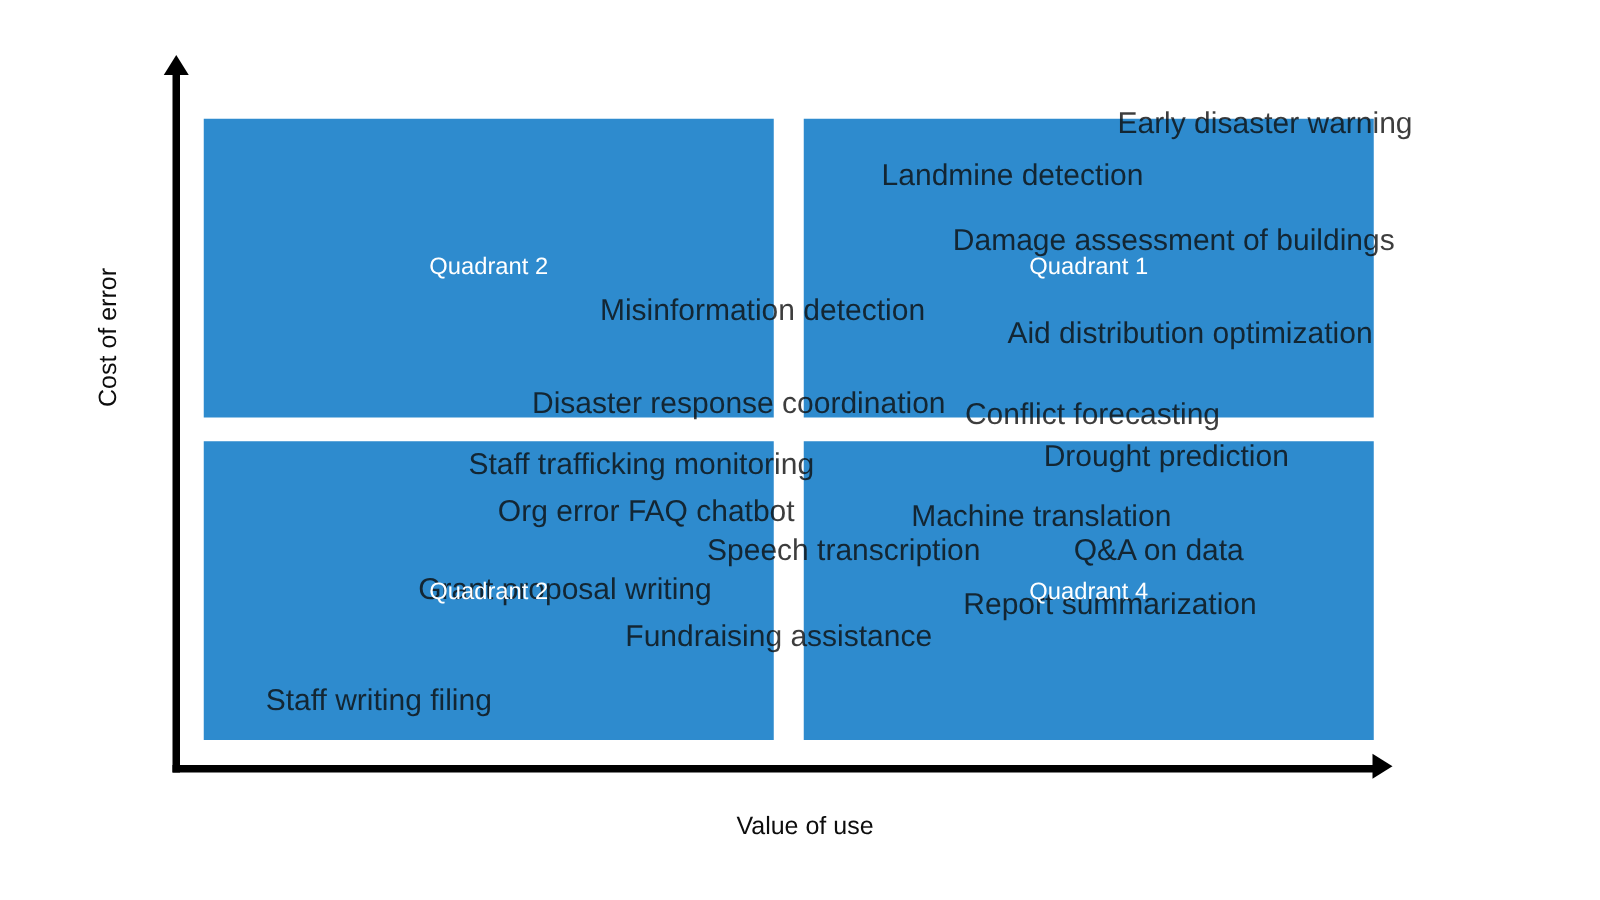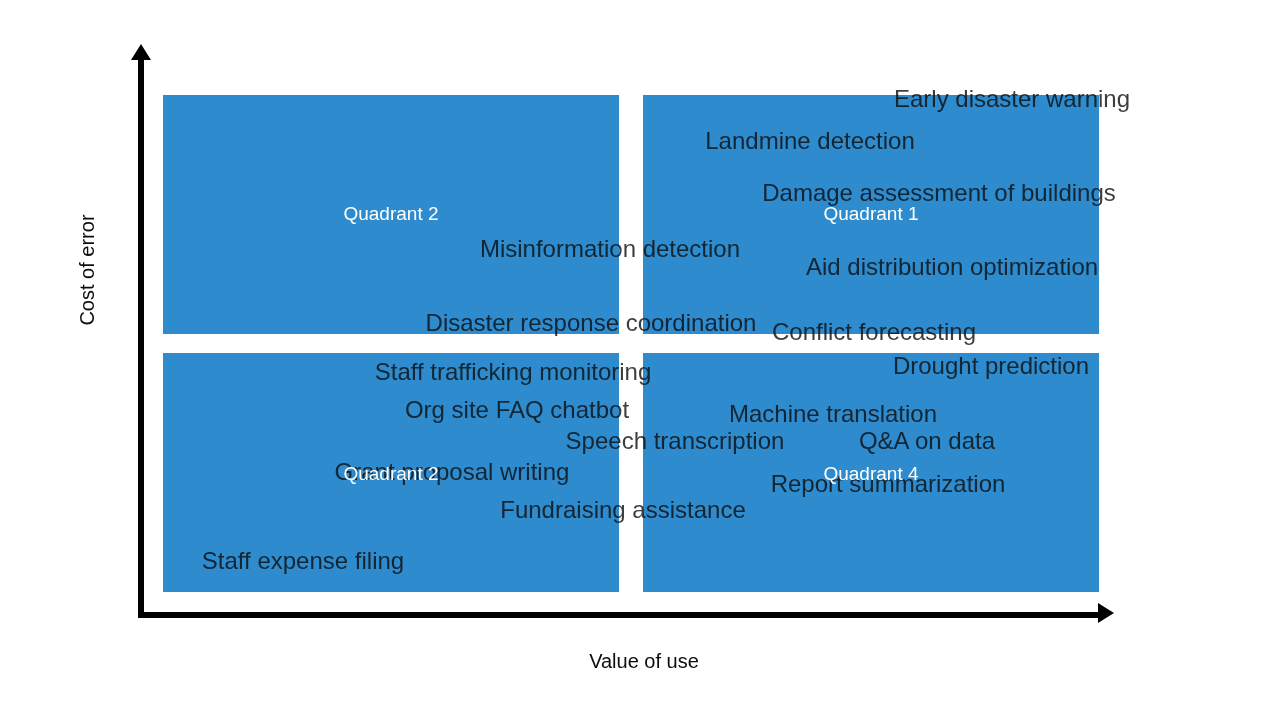--- a/index.html
+++ b/index.html
@@ -129,30 +129,30 @@
   <div class="axis-label-x">Value of use</div>
 
   <div id="points-layer">
       <div class="item-label" style="left: 1012px; top: 85px; transform: translateX(-50%);">Early disaster warning</div>
       <div class="item-label" style="left: 810px; top: 127px; transform: translateX(-50%);">Landmine detection</div>
       <div class="item-label" style="left: 939px; top: 179px; transform: translateX(-50%);">Damage assessment of buildings</div>
       <div class="item-label" style="left: 610px; top: 235px; transform: translateX(-50%);">Misinformation detection</div>
       <div class="item-label" style="left: 952px; top: 253px; transform: translateX(-50%);">Aid distribution optimization</div>
       <div class="item-label" style="left: 591px; top: 309px; transform: translateX(-50%); text-align: right;">Disaster response coordination</div>
       <div class="item-label" style="left: 874px; top: 318px; transform: translateX(-50%);">Conflict forecasting</div>
-      <div class="item-label" style="left: 991px; top: 352px; transform: translateX(-50%);">Drought prediction</div>
+      <div class="item-label" style="left: 933px; top: 352px; transform: translateX(-50%);">Drought prediction</div>
       <div class="item-label" style="left: 513px; top: 358px; transform: translateX(-50%);">Staff trafficking monitoring</div>
-      <div class="item-label" style="left: 517px; top: 396px; transform: translateX(-50%);">Org site FAQ chatbot</div>
+      <div class="item-label" style="left: 517px; top: 396px; transform: translateX(-50%);">Org error FAQ chatbot</div>
       <div class="item-label" style="left: 833px; top: 400px; transform: translateX(-50%);">Machine translation</div>
       <div class="item-label" style="left: 675px; top: 427px; transform: translateX(-50%);">Speech transcription</div>
       <div class="item-label" style="left: 927px; top: 427px; transform: translateX(-50%);">Q&amp;A on data</div>
       <div class="item-label" style="left: 452px; top: 458px; transform: translateX(-50%);">Grant proposal writing</div>
       <div class="item-label" style="left: 888px; top: 470px; transform: translateX(-50%);">Report summarization</div>
       <div class="item-label" style="left: 623px; top: 496px; transform: translateX(-50%);">Fundraising assistance</div>
-      <div class="item-label" style="left: 303px; top: 547px; transform: translateX(-50%);">Staff expense filing</div>
+      <div class="item-label" style="left: 303px; top: 547px; transform: translateX(-50%);">Staff writing filing</div>
     </div>
 
   <div id="quadrant-titles-layer">
       <div class="quad-title" style="left: 391px; top: 203px; transform: translateX(-50%);">Quadrant 2</div>
       <div class="quad-title" style="left: 871px; top: 203px; transform: translateX(-50%);">Quadrant 1</div>
       <div class="quad-title" style="left: 391px; top: 463px; transform: translateX(-50%);">Quadrant 2</div>
       <div class="quad-title" style="left: 871px; top: 463px; transform: translateX(-50%);">Quadrant 4</div>
     </div>
 
 </div>

